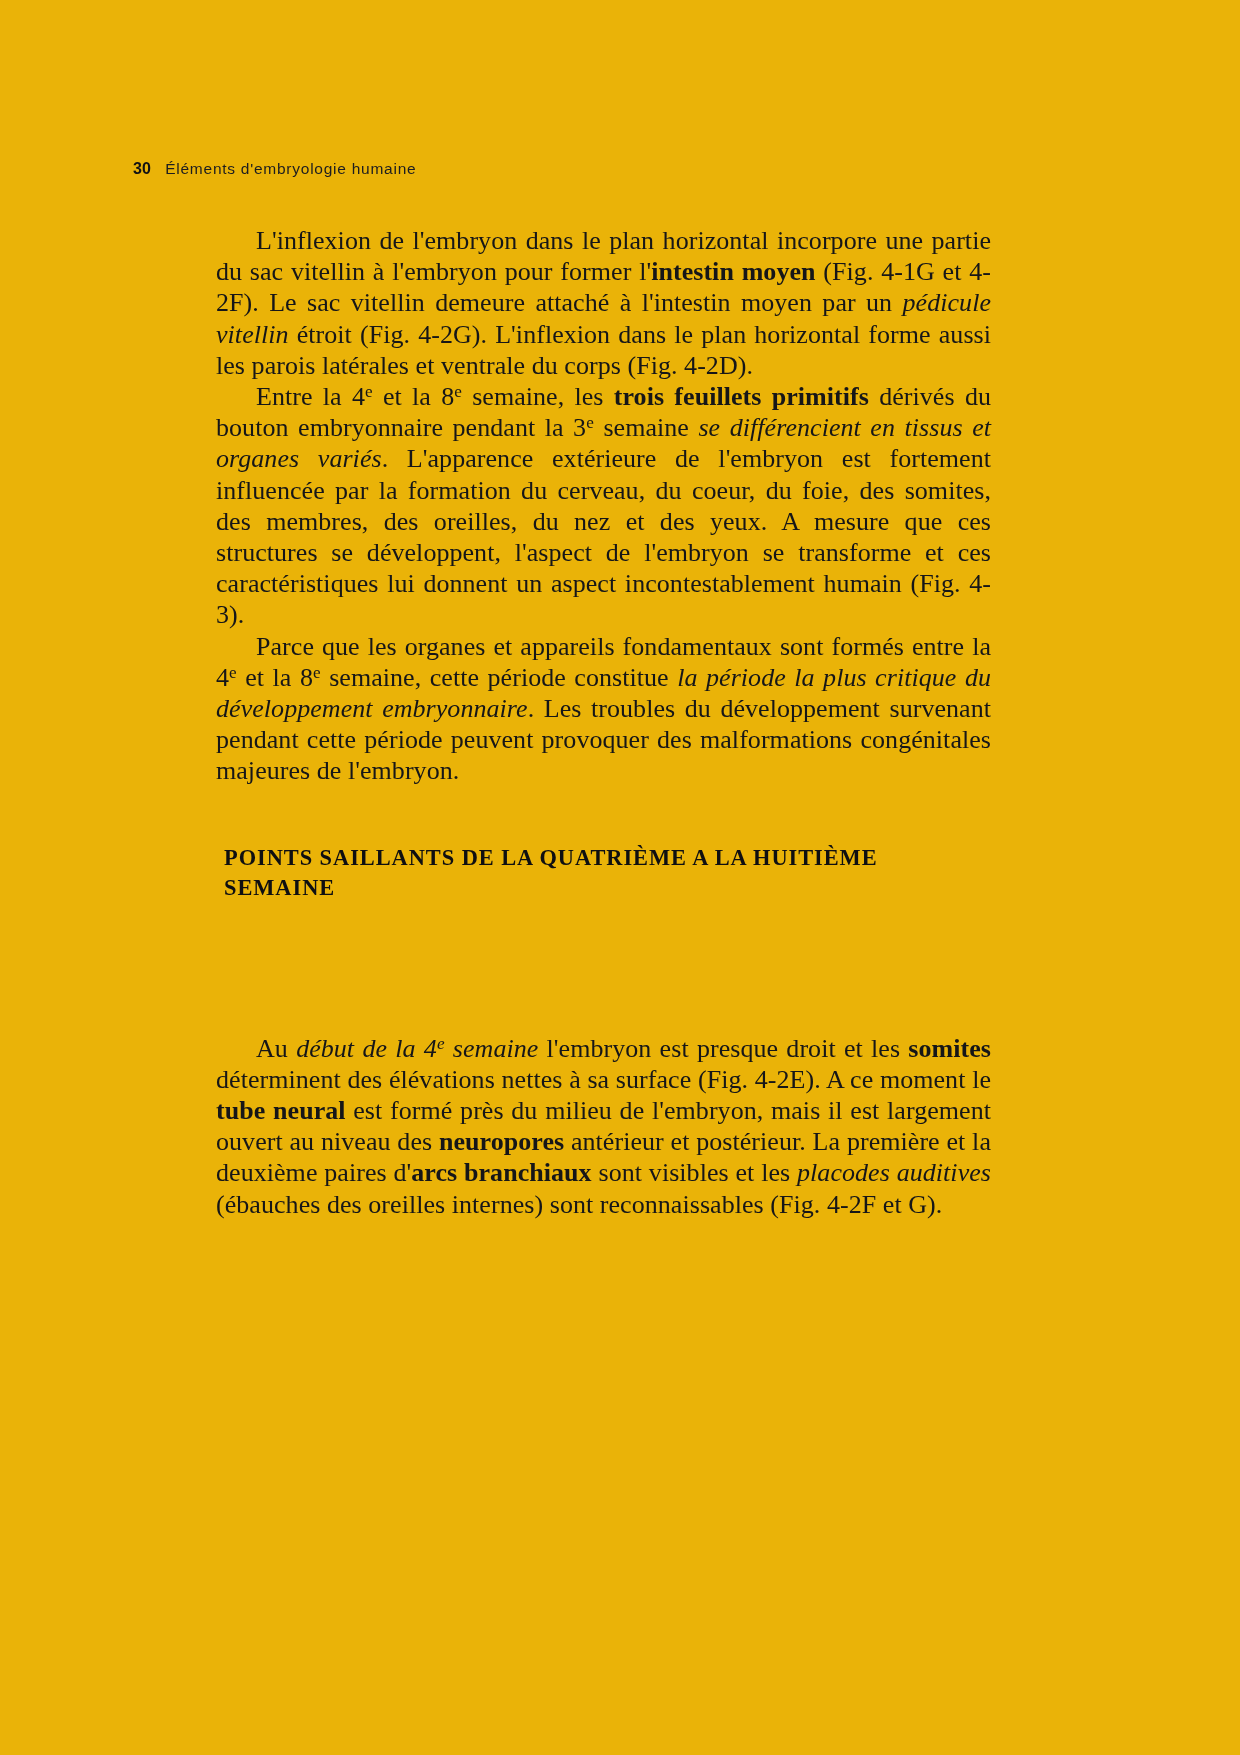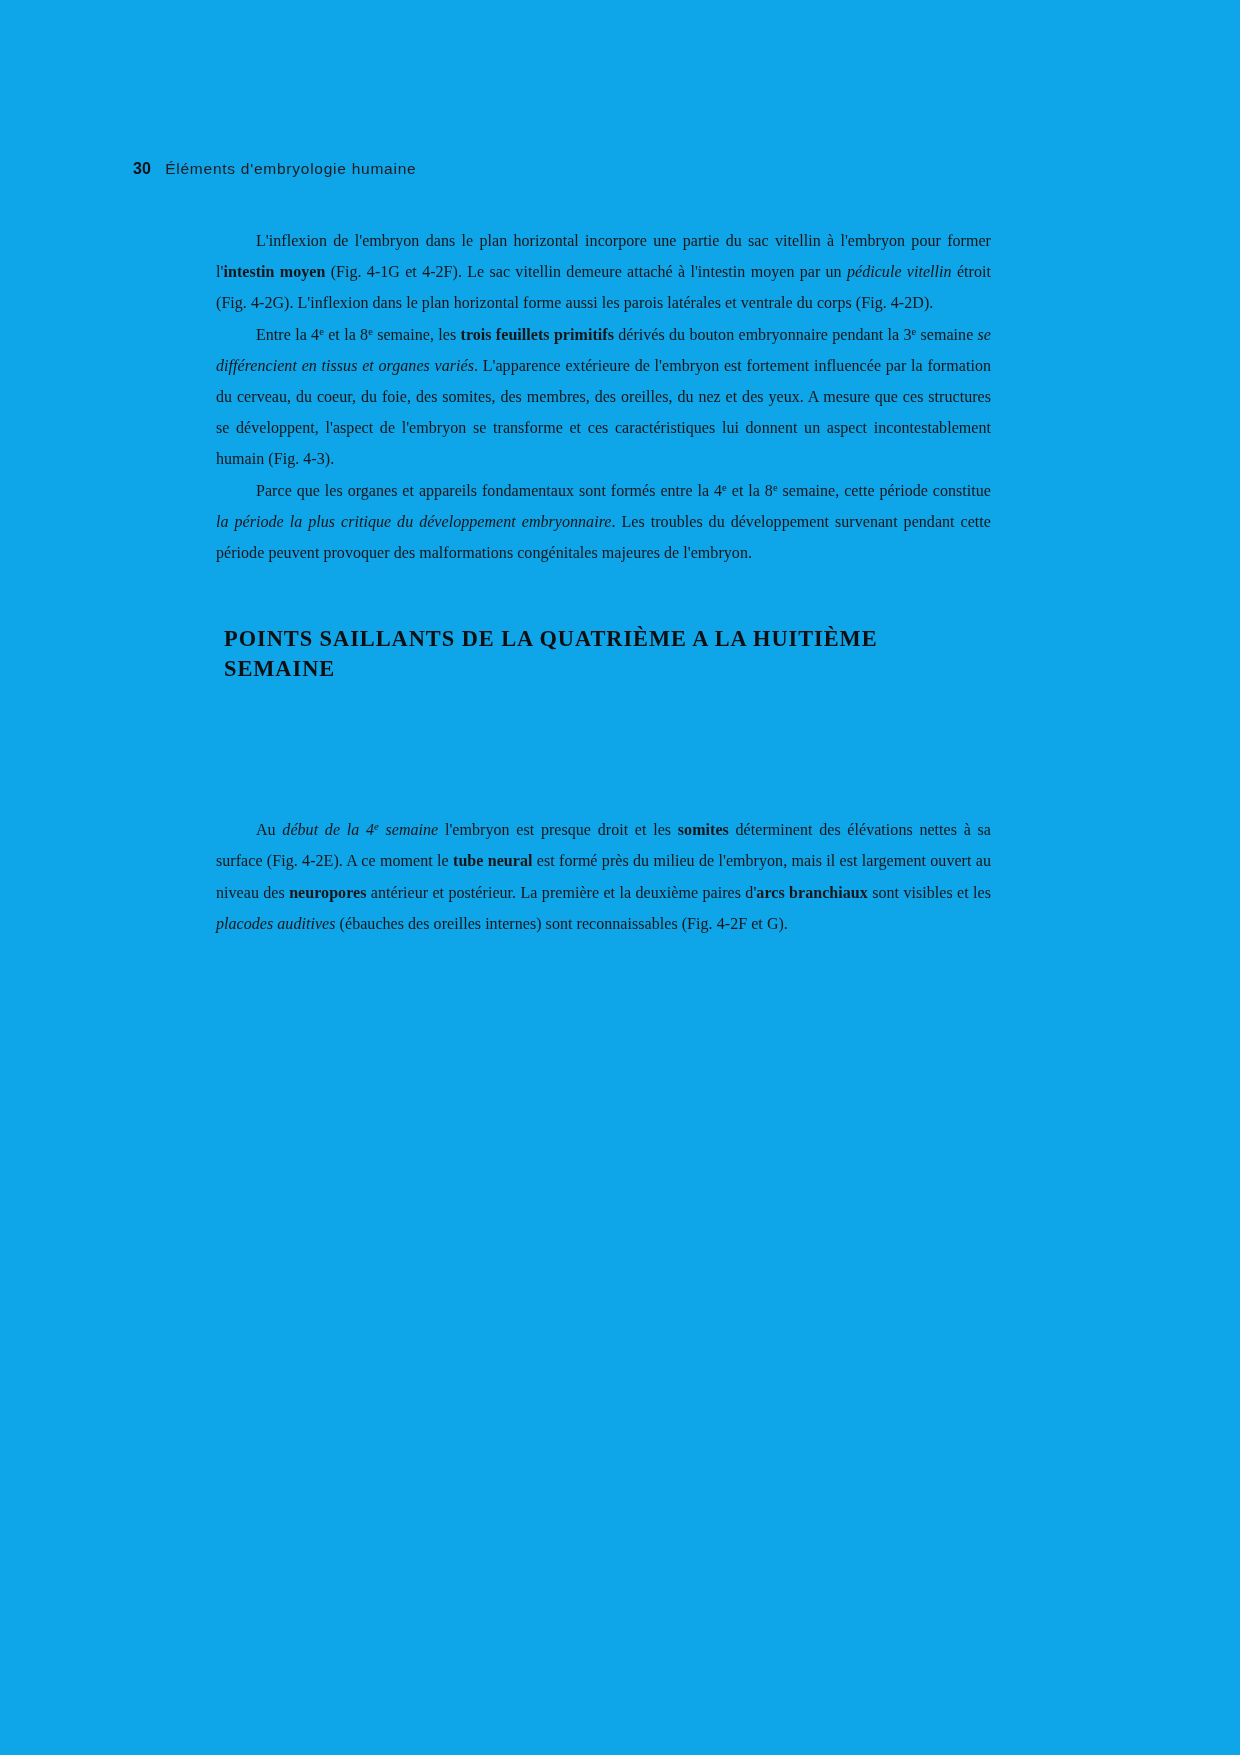--- a/index.html
+++ b/index.html
@@ -4,21 +4,21 @@
 <style>
   html, body {
     margin: 0;
     padding: 0;
     background: #ffffff;
   }
   .page {
     position: relative;
     width: 1240px;
     height: 1755px;
-    background: #0ea5e9;
+    background: #eab308;
     margin: 0 auto;
     overflow: hidden;
     font-family: "Liberation Serif", "DejaVu Serif", serif;
     color: #18181a;
   }
 
   
   .running-head {
     position: absolute;
     left: 133px;
@@ -44,21 +44,21 @@
 
   
   .textblock {
     position: absolute;
     left: 216px;
     top: 225px;
     width: 775px;
   }
   p.body {
     margin: 0;
-    font-size: 16px;
+    font-size: 26px;
     line-height: 31.2px;
     text-align: justify;
     text-justify: inter-word;
     letter-spacing: 0.05px;
     color: #161618;
   }
   p.body.indent {
     text-indent: 40px;
   }
   b { font-weight: bold; }

